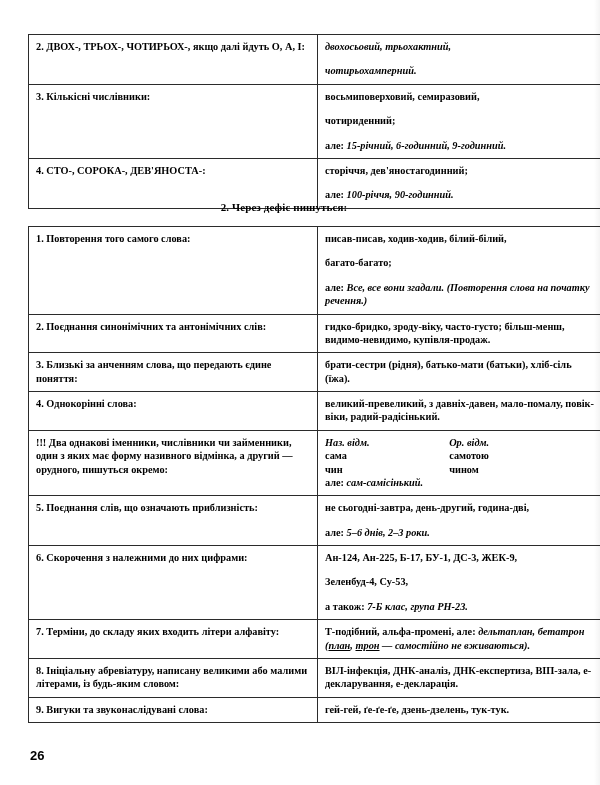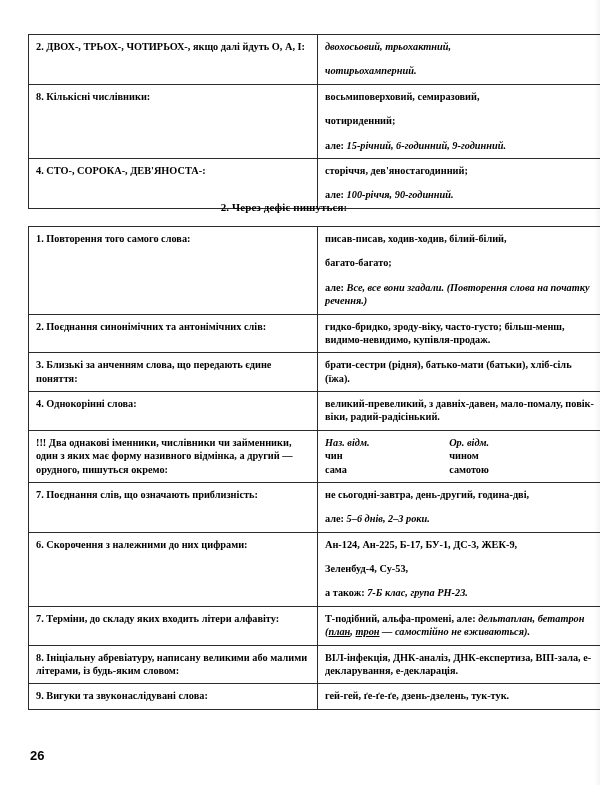--- a/index.html
+++ b/index.html
@@ -121,21 +121,21 @@
         <td class="col-left">
           <p class="p"><span>2. ДВОХ-, ТРЬОХ-, ЧОТИРЬОХ-,</span><span> якщо далі йдуть О, А, І:</span></p>
         </td>
         <td class="col-right">
           <p class="p ital">двохосьовий, трьохактний,</p>
           <p class="p ital">чотирьохамперний.</p>
         </td>
       </tr>
       <tr>
         <td class="col-left">
-          <p class="p">8. Кількісні числівники:</p>
+          <p class="p">3. Кількісні числівники:</p>
         </td>
         <td class="col-right">
           <p class="p">восьмиповерховий, семиразовий,</p>
           <p class="p">чотириденний;</p>
           <p class="p"><span>але:</span><span class="ital"> 15-річний, 6-годинний, 9-годинний.</span></p>
         </td>
       </tr>
       <tr>
         <td class="col-left">
           <p class="p">4. СТО-, СОРОКА-, ДЕВ'ЯНОСТА-:</p>
@@ -196,35 +196,36 @@
           <p class="p">!!! Два однакові іменники, числівники чи займенники, один з яких має форму називного відмінка, а другий — орудного, пишуться окремо:</p>
         </td>
         <td class="col-right">
           <table class="decl">
             <tbody>
               <tr>
                 <td class="c1 hdr">Наз. відм.</td>
                 <td class="c2 hdr">Ор. відм.</td>
               </tr>
               <tr>
+                <td class="c1">сама</td>
+                <td class="c2">самотою</td>
+              </tr>
+              <tr>
                 <td class="c1">чин</td>
                 <td class="c2">чином</td>
               </tr>
-              <tr>
-                <td class="c1">сама</td>
-                <td class="c2">самотою</td>
-              </tr>
             </tbody>
           </table>
-        </td>
-      </tr>
-
-      <tr>
-        <td class="col-left">
-          <p class="p">7. Поєднання слів, що означають приблизність:</p>
+          <p class="p"><span>але:</span><span class="ital"> сам-самісінький.</span></p>
+        </td>
+      </tr>
+
+      <tr>
+        <td class="col-left">
+          <p class="p">5. Поєднання слів, що означають приблизність:</p>
         </td>
         <td class="col-right">
           <p class="p">не сьогодні-завтра, день-другий, година-дві,</p>
           <p class="p"><span>але:</span><span class="ital"> 5–6 днів, 2–3 роки.</span></p>
         </td>
       </tr>
 
       <tr>
         <td class="col-left">
           <p class="p">6. Скорочення з належними до них цифрами:</p>

